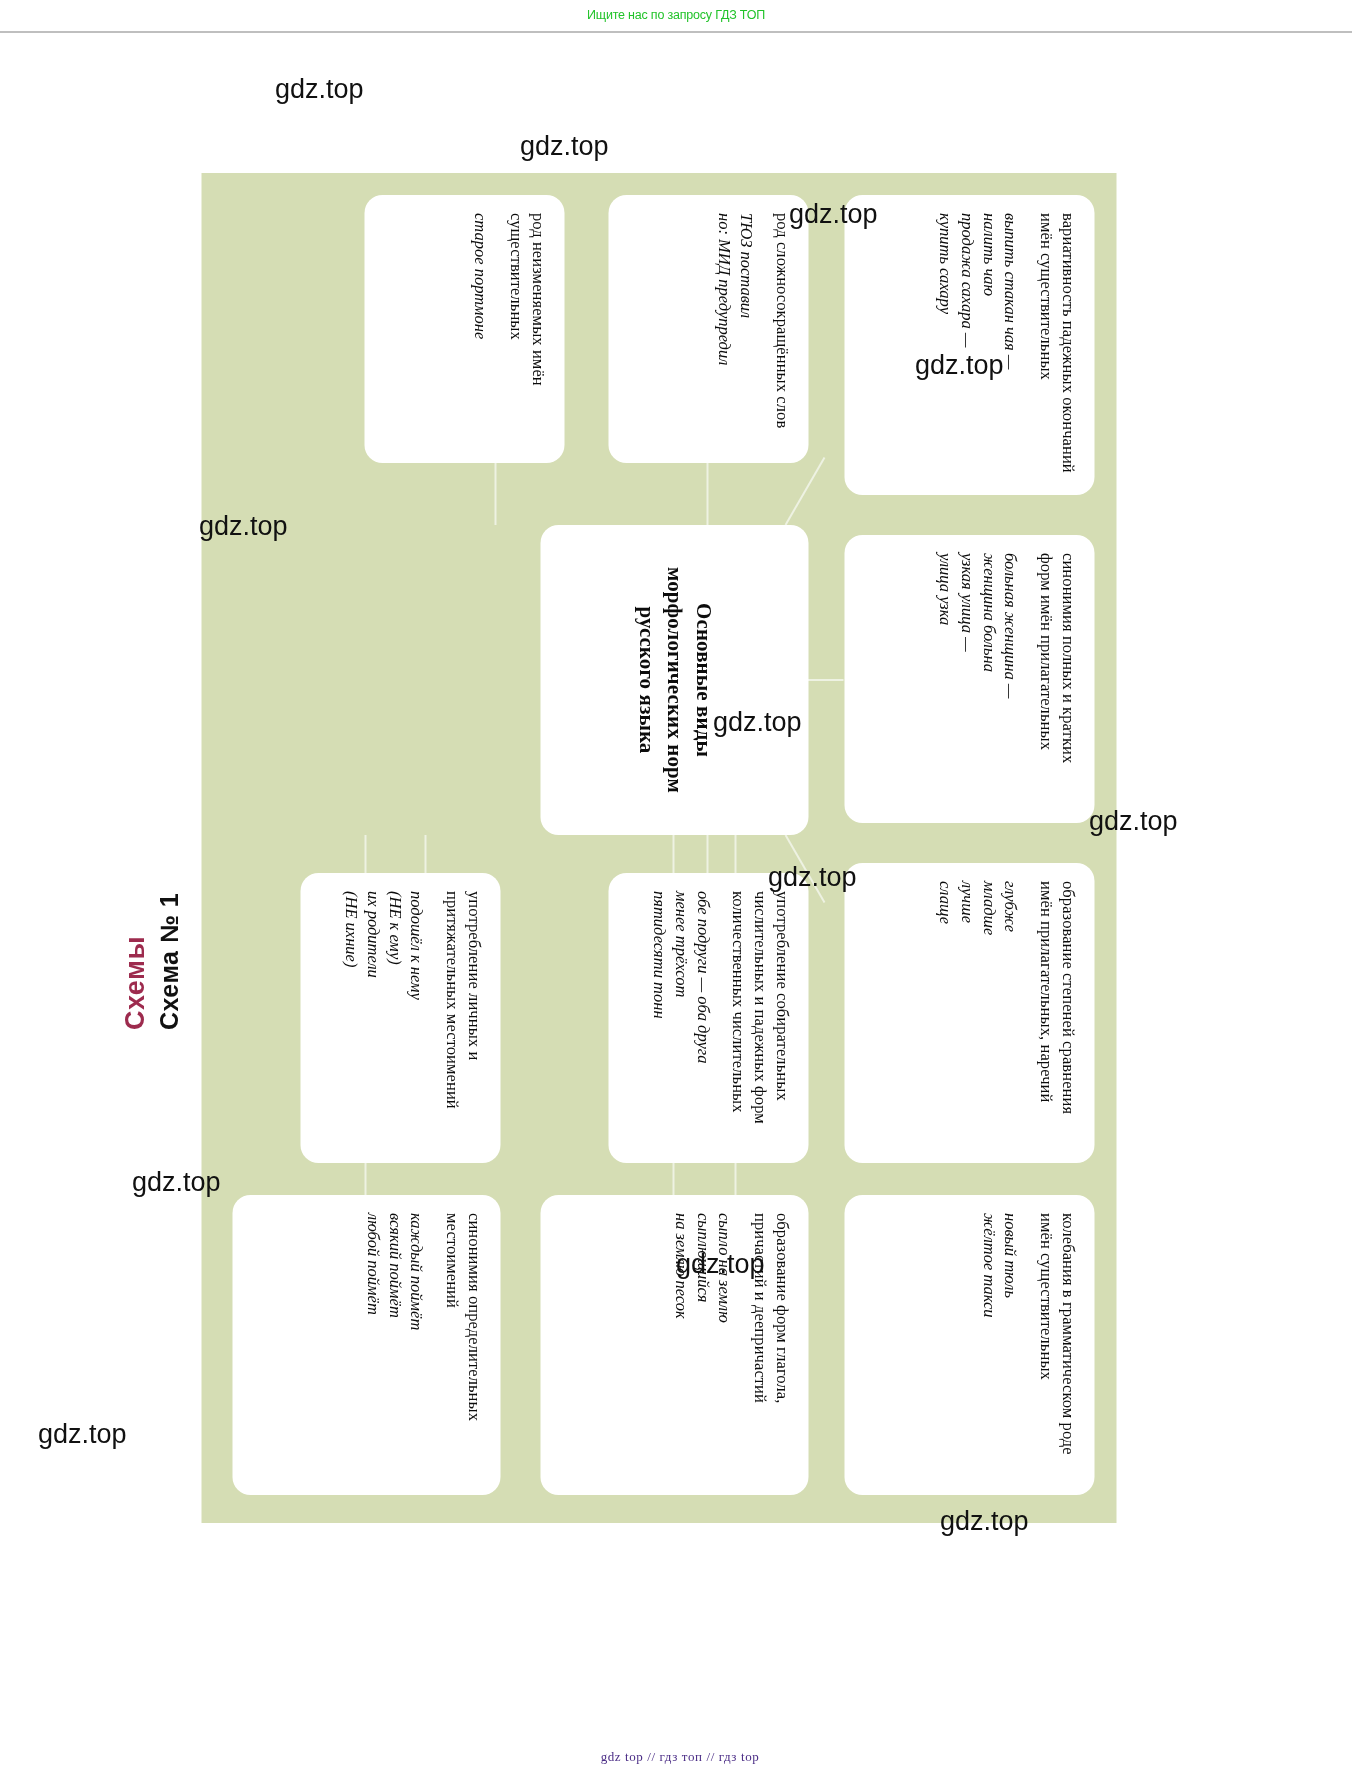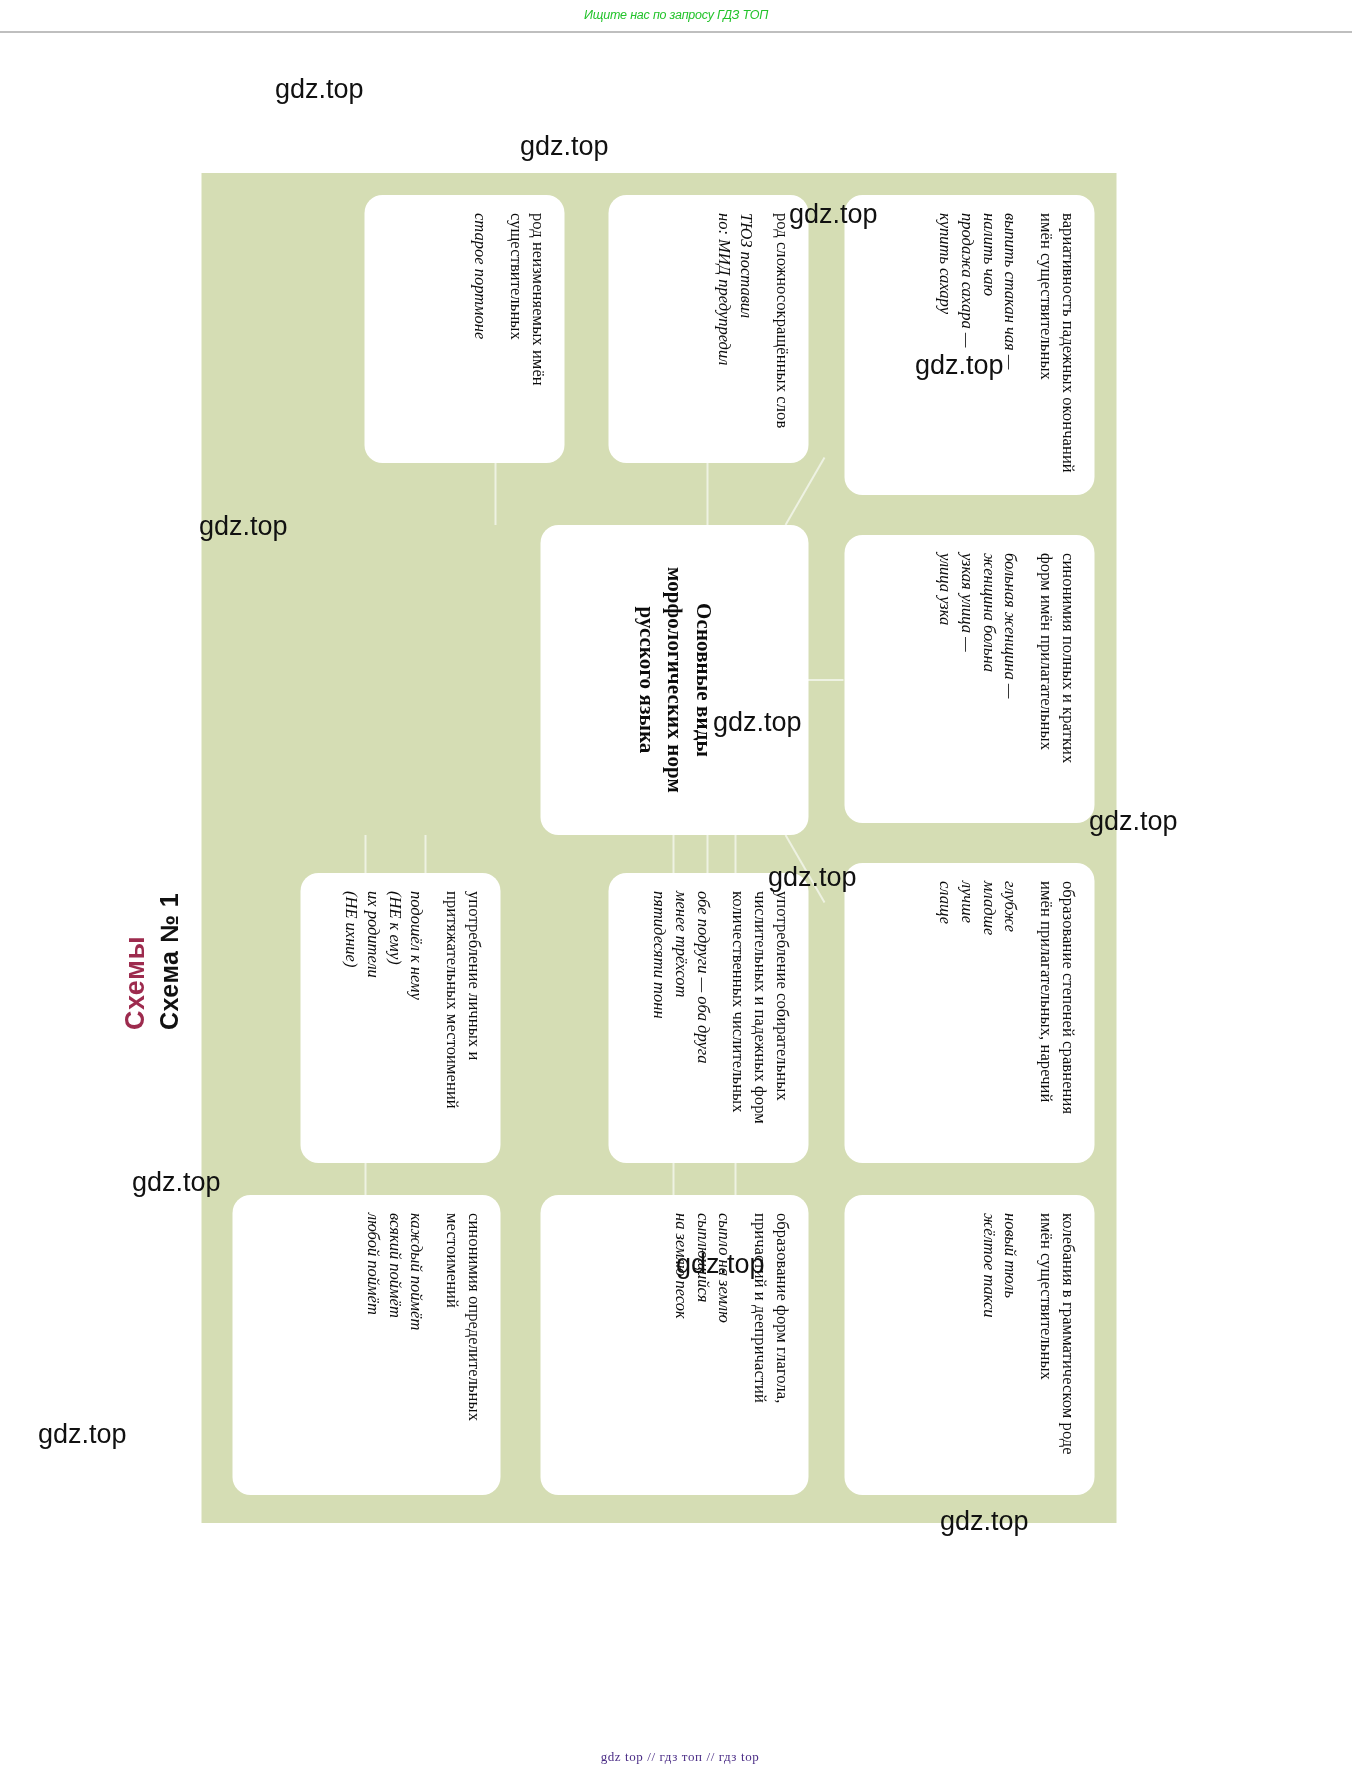--- a/index.html
+++ b/index.html
@@ -11,21 +11,21 @@
   body {
     width: 1352px; height: 1775px;
     position: relative;
     overflow: hidden;
   }
 
   
   .promo-bar {
     position: absolute;
     top: 0; left: 0; width: 1352px; height: 30px;
-    display: flex; align-items: center; justify-content: center; font-style: italic;
+    display: flex; align-items: center; justify-content: center;
   }
   .promo-text {
     color: #22c32a;
     font-size: 12.5px;
     font-family: "Liberation Sans", sans-serif;
     letter-spacing: -0.2px;
   }
   .promo-rule {
     position: absolute;
     top: 31px; left: 0; width: 1352px; height: 2px;

